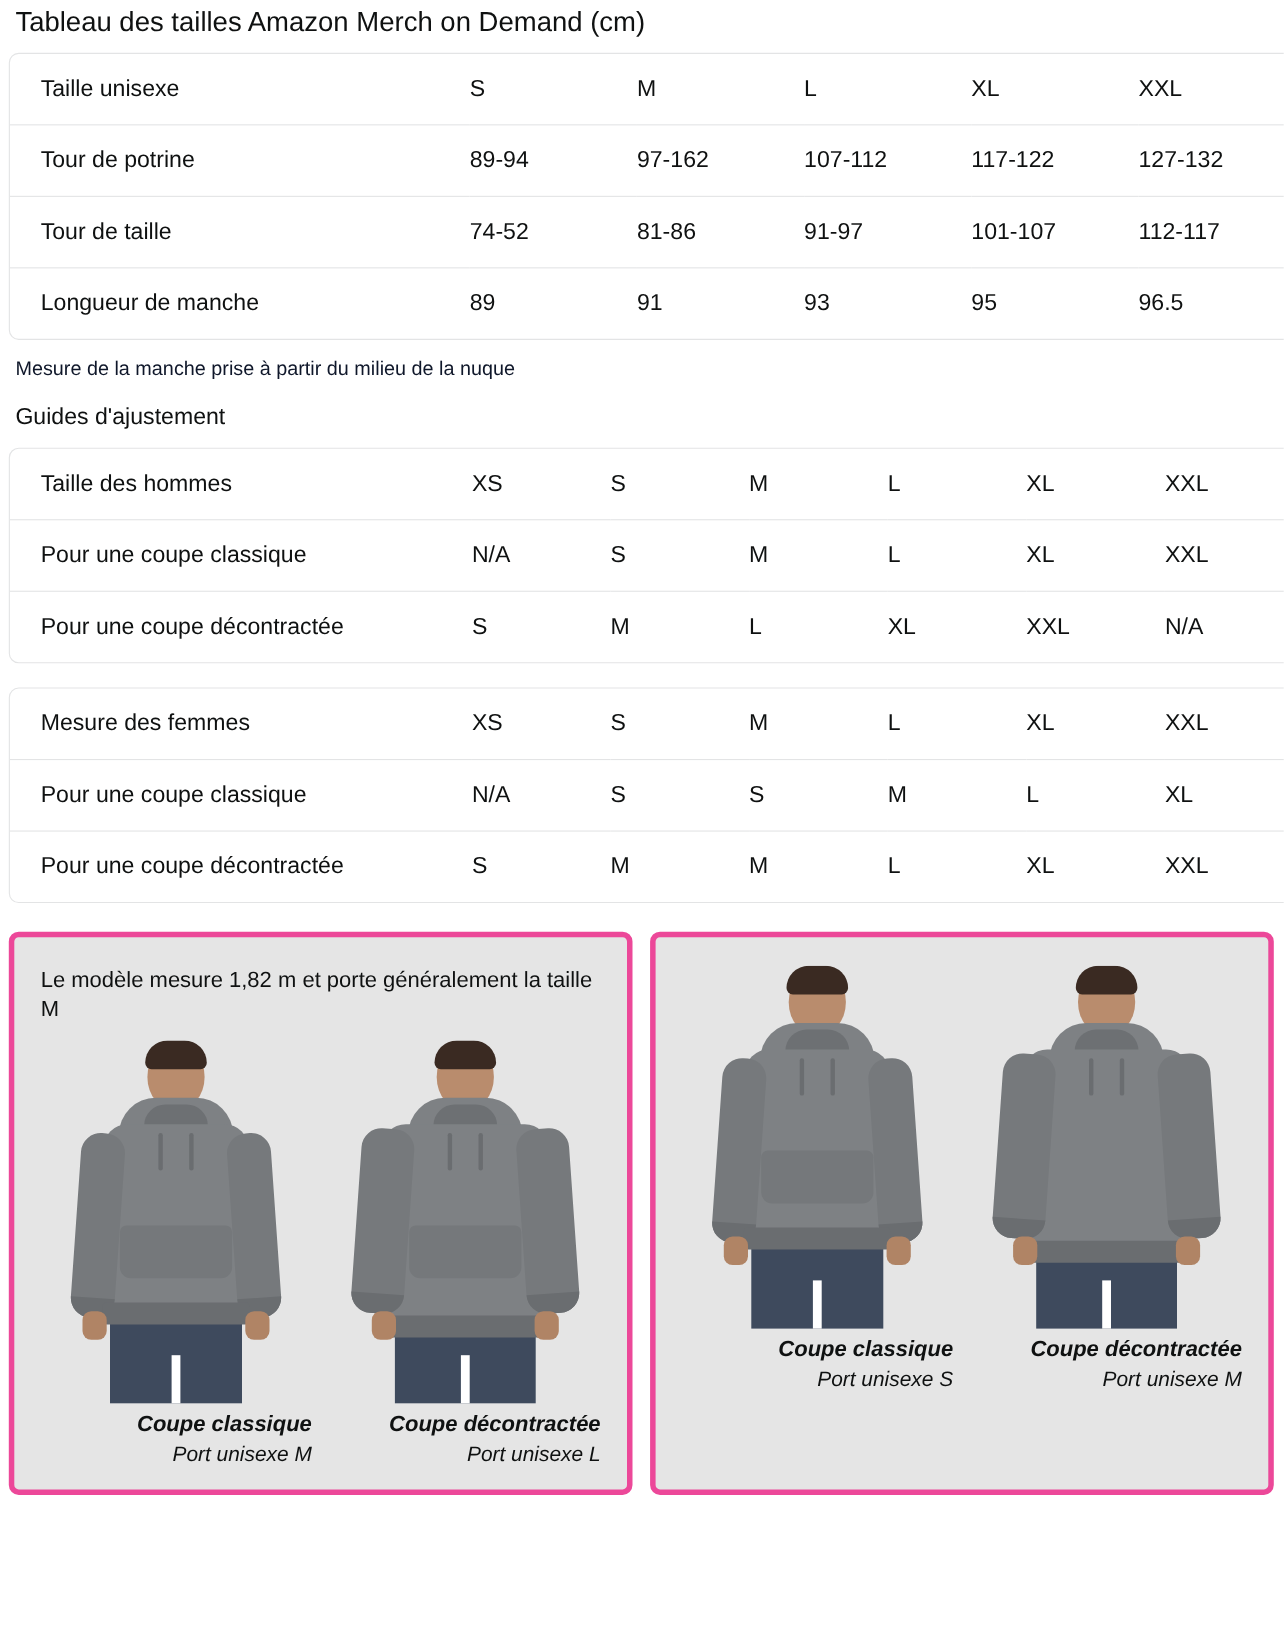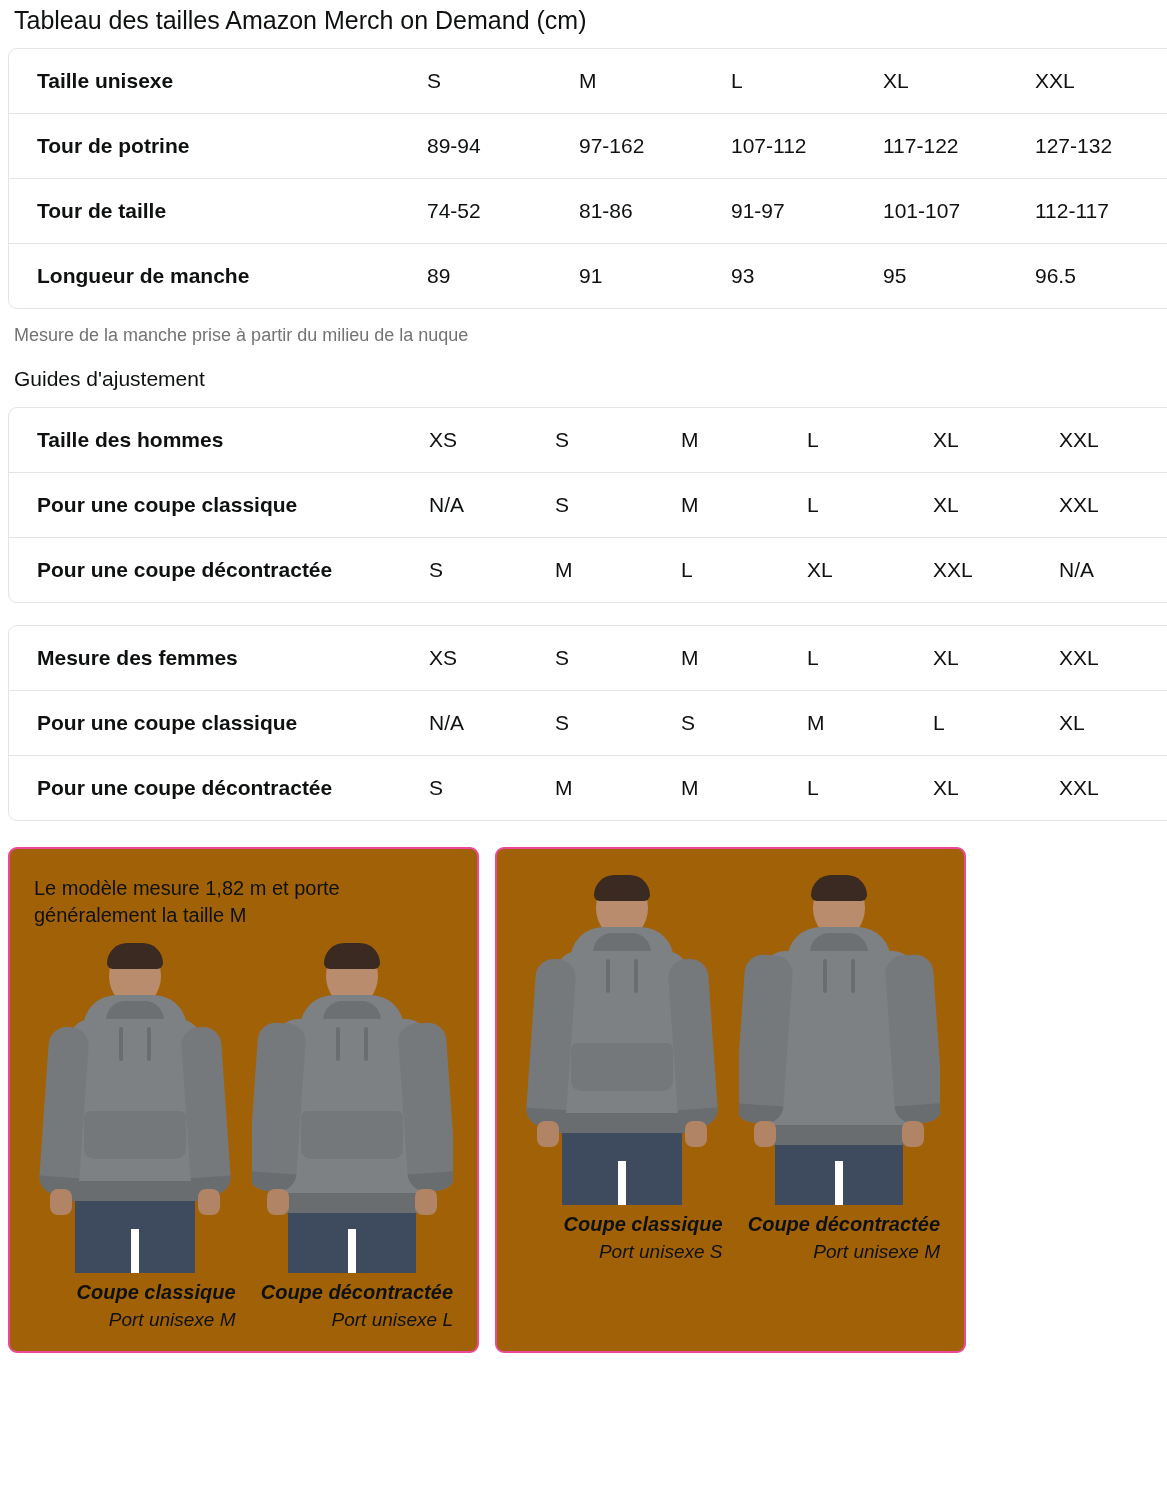--- a/index.html
+++ b/index.html
@@ -31,21 +31,21 @@
     font-size: 21px;
     line-height: 28px;
     color: #0f1111;
     margin: 18px 0 14px 6px;
     font-weight: 400;
   }
 
   .note {
     font-size: 18px;
     line-height: 24px;
-    color: #737373;
+    color: #0f172a;
     margin: 14px 0 0 6px;
     font-weight: 400;
   }
 
   table.size-table {
     width: 1151px;
     border-collapse: separate;
     border-spacing: 0;
     border: 1px solid #e3e4e5;
     border-radius: 9px;
@@ -59,47 +59,47 @@
     line-height: 26px;
     vertical-align: middle;
     border-bottom: 1px solid #e3e4e5;
     color: #0f1111;
     font-weight: 400;
   }
   table.size-table tr:last-child td {
     border-bottom: none;
   }
   table.size-table td.rowhead {
-    font-weight: bold;
+    font-weight: normal;
     padding-left: 28px;
   }
 
   
   .t1 td.rowhead { width: 390px; }
   .t1 td.c { width: 152px; }
 
   
   .t2 td.rowhead { width: 392px; }
   .t2 td.c { width: 126px; }
   .spacer-20 { height: 22px; }
 
   
   .panels {
     display: flex;
     gap: 16px;
     margin-top: 26px;
     width: 1151px;
   }
   .panel {
-    border: 2px solid #ec4899;
+    border: 5px solid #ec4899;
     border-radius: 9px;
     box-sizing: border-box;
-    width: 471px;
+    width: 567px;
     padding: 26px 24px 18px 24px;
-    background: #a16207;
+    background: #e5e5e5;
   }
   .panel-caption {
     font-size: 20px;
     line-height: 27px;
     color: #0f1111;
     margin-bottom: 14px;
     min-height: 54px;
   }
   .fig-row {
     display: flex;

